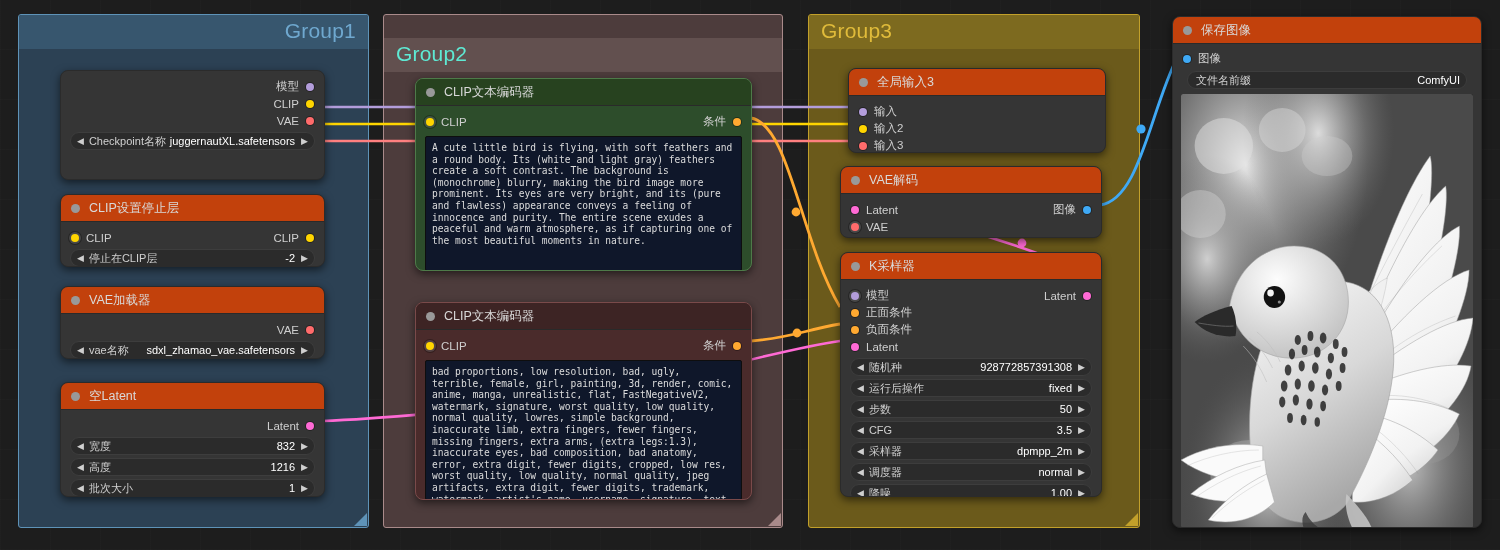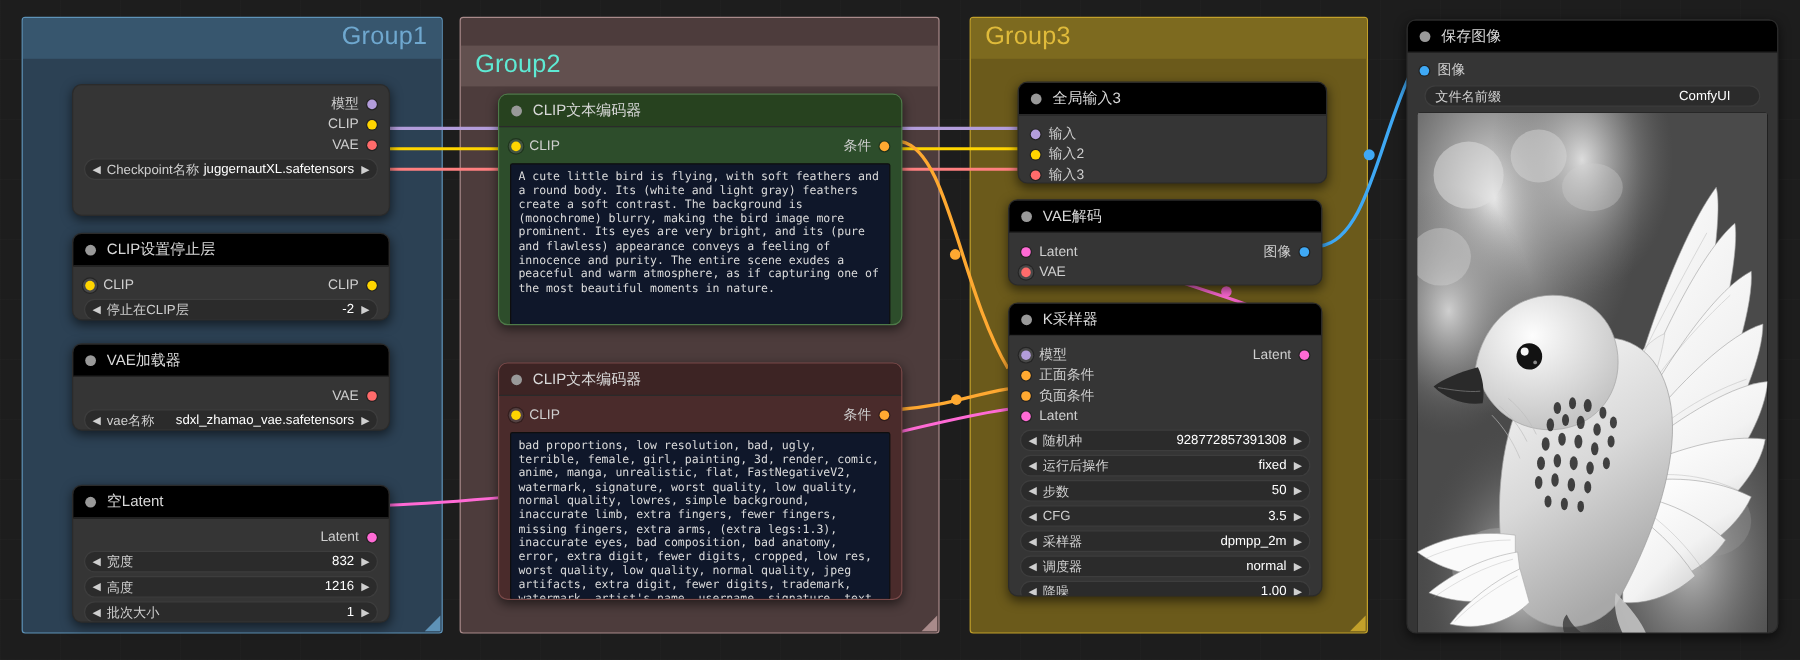--- a/index.html
+++ b/index.html
@@ -33,21 +33,21 @@
   
   .node {
     position: absolute; border-radius: 8px;
     background: #353535;
     box-shadow: 0 3px 9px rgba(0,0,0,.55);
     border: 1px solid #2b2b2b;
     overflow: hidden;
   }
   .node-header {
     height: 27px; display: flex; align-items: center; gap: 9px;
-    padding: 0 10px; background: #000000;
+    padding: 0 10px; background: #c2410c;
     border-bottom: 1px solid #2a2a2a;
   }
   .node-dot { width: 9px; height: 9px; border-radius: 50%; background: #999; flex: 0 0 auto; }
   .node-title { color: #d9d9d9; font-size: 12.5px; white-space: nowrap; }
   .node-body { position: relative; padding: 7px 0 9px 0; }
   .node.tinted .node-header { background: rgba(0,0,0,.16); }
 
   .slot-row { position: relative; height: 17px; display: flex; align-items: center; padding: 0 10px; }
   .slot-in { display: flex; align-items: center; gap: 7px; }
   .slot-out { margin-left: auto; display: flex; align-items: center; gap: 7px; }
@@ -193,21 +193,21 @@
       </div>
       <div class="widget">
         <span class="arrow">◀</span>
         <span class="wname">vae名称</span>
         <span class="wval">sdxl_zhamao_vae.safetensors</span>
         <span class="arrow">▶</span>
       </div>
     </div>
   </div>
 
-  <div class="node" style="left:60px; top:404px; width:265px; height:115px;">
+  <div class="node" style="left:60px; top:382px; width:265px; height:115px;">
     <div class="node-header">
       <span class="node-dot"></span>
       <span class="node-title">空Latent</span>
     </div>
     <div class="node-body">
       <div class="slot-row">
         <span class="slot-out">
           <span class="slot-label">Latent</span>
           <span class="dot" style="background:#ff6ad5"></span>
         </span>
@@ -411,21 +411,21 @@
     </div>
     <div class="node-body" style="padding-top:6px;">
       <div class="slot-row">
         <span class="slot-in">
           <span class="dot" style="background:#3fa9f5"></span>
           <span class="slot-label">图像</span>
         </span>
       </div>
       <div class="widget" style="margin:4px 14px 0 14px;">
         <span class="wname" style="margin-left:2px;">文件名前缀</span>
-        <span class="wval" style="margin-right:18px;">ComfyUI</span>
+        <span class="wval" style="margin-right:0;">ComfyUI</span>
       </div>
 
       <div class="img-preview" style="height:434px;">
         <svg viewBox="0 0 300 434" preserveAspectRatio="none">
           <defs>
             <radialGradient id="bg1" cx="22%" cy="16%" r="42%">
               <stop offset="0%" stop-color="#e8e8e8"></stop>
                 <stop offset="100%" stop-color="#8e8e8e" stop-opacity="0"></stop>
             </radialGradient>
             <radialGradient id="bg2" cx="47%" cy="9%" r="26%">

